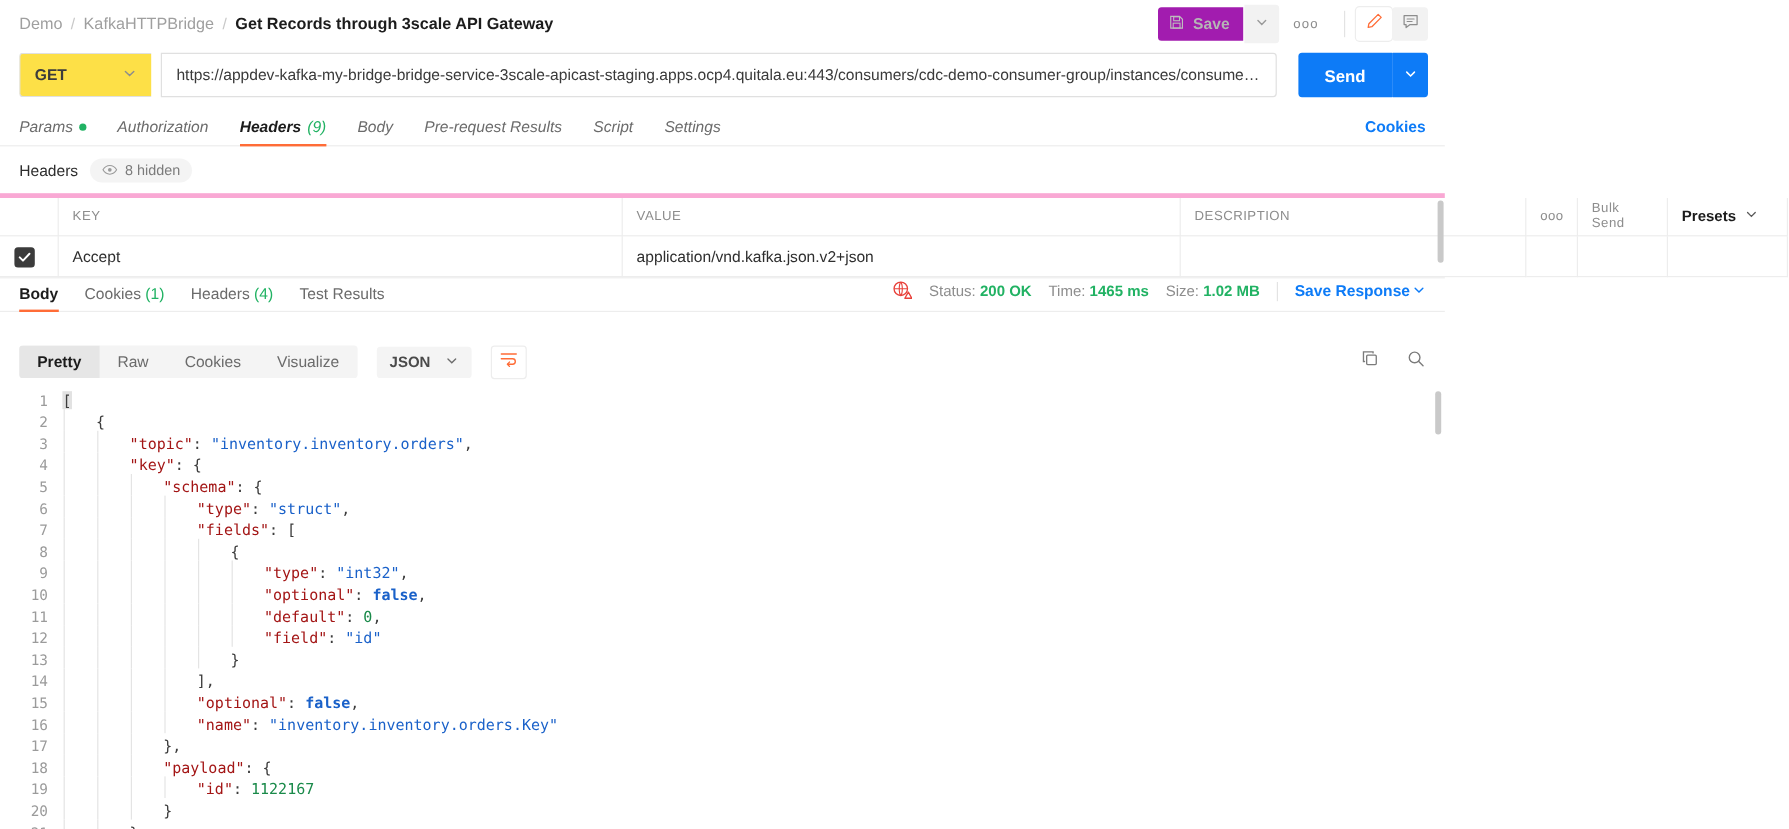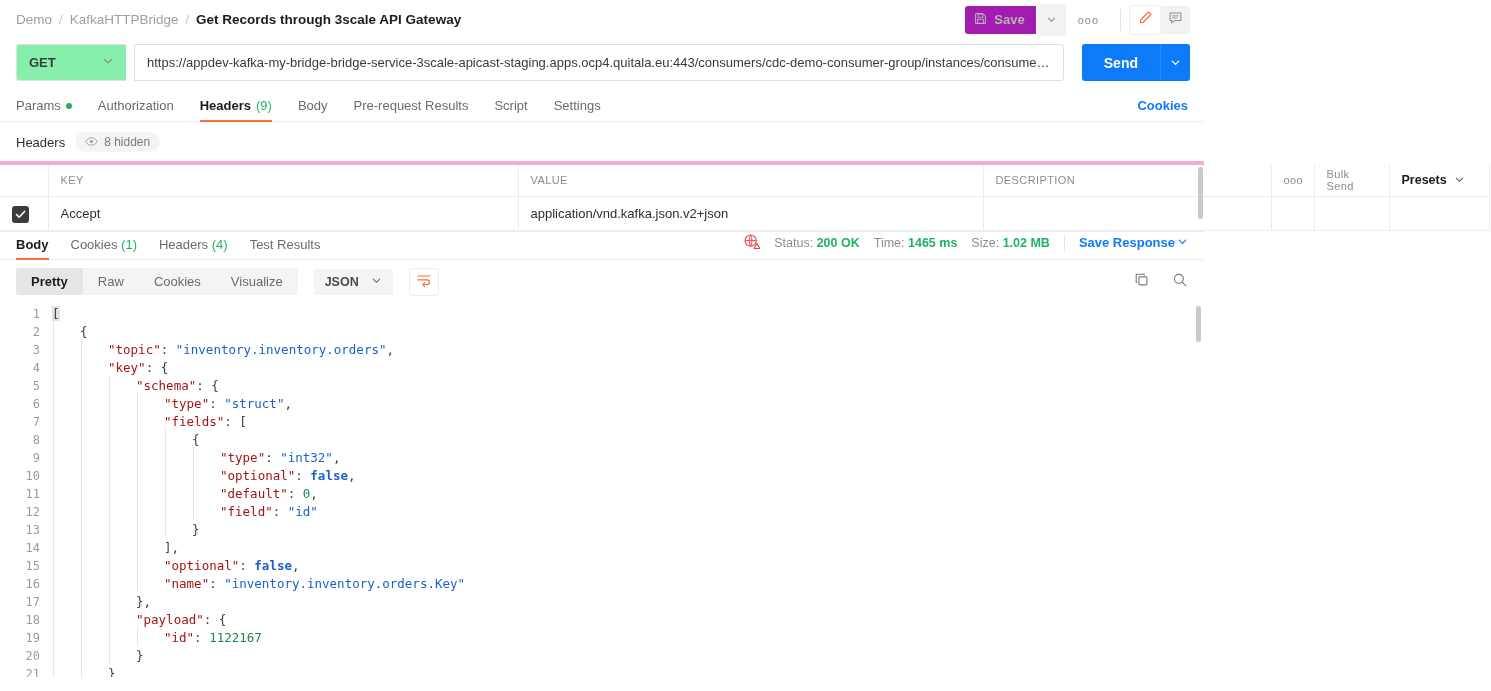--- a/index.html
+++ b/index.html
@@ -39,21 +39,21 @@
     border-radius:3px;
   }
   .icon-btn.active { background:#fff; box-shadow:0 0 0 1px #ededed; }
   .icon-btn.flat { background:#f2f2f2; }
 
   
   .urlrow { display:flex; align-items:center; padding: 5px 14px 11px 16px; gap:8px; }
   .method {
     width:110px; height:37px; border:1px solid #e0e0e0; border-right:none;
     border-radius:3px 0 0 3px; display:flex; align-items:center; justify-content:space-between;
-    padding:0 12px; font-size:13px; font-weight:700; color:#3c3c3c; background:#86efac;
+    padding:0 12px; font-size:13px; font-weight:700; color:#3c3c3c; background:#fde047;
   }
   .urlinput {
     flex:1; height:37px; border:1px solid #e0e0e0; border-radius:0 3px 3px 0;
     display:flex; align-items:center; padding:0 12px; font-size:13px; color:#3a3a3a;
     background:#fff; overflow:hidden; white-space:nowrap;
   }
   .urlinput span { overflow:hidden; text-overflow:ellipsis; white-space:nowrap; display:block; width:100%; }
   .sendwrap { display:flex; margin-left:10px; }
   .send {
     background:#0d7bf7; color:#fff; font-size:14px; font-weight:700;
@@ -65,21 +65,21 @@
   }
 
   
   .reqtabs {
     display:flex; align-items:flex-end; gap:26px; padding:0 16px;
     height:30px; position:relative;
   }
   .reqtabs::after {
     content:""; position:absolute; left:0; right:0; bottom:0; height:1px; background:#ededed;
   }
-  .rtab { font-size:13px; color:#6b6b6b; padding-bottom:9px; position:relative; display:flex; align-items:center; gap:5px; }
+  .rtab { font-size:13px; color:#6b6b6b; padding-bottom:9px; position:relative; display:flex; align-items:center; gap:5px;font-style:italic; }
   .rtab.active { color:#1c1c1c; font-weight:700; }
   .rtab.active::after {
     content:""; position:absolute; left:0; right:0; bottom:0px; height:2px; background:#ff6c37; z-index:2;
   }
   .greendot { width:6px; height:6px; border-radius:50%; background:#21b263; display:inline-block; }
   .cnt-green { color:#21b263; font-weight:400; }
   .cookies-link { margin-left:auto; color:#0d7bf7; font-size:13px; font-weight:700; padding-bottom:9px; }
 
   
   .hdr-sub { display:flex; align-items:center; gap:10px; padding:10px 16px 9px 16px; }
@@ -124,21 +124,21 @@
   .resp-tabs::after { content:""; position:absolute; left:0; right:0; bottom:0; height:1px; background:#ededed; }
   .rstab { font-size:13px; color:#6b6b6b; padding-bottom:8px; position:relative; }
   .rstab.active { color:#1c1c1c; font-weight:700; }
   .rstab.active::after { content:""; position:absolute; left:0; right:0; bottom:0; height:2px; background:#ff6c37; z-index:2; }
   .resp-meta { margin-left:auto; display:flex; align-items:center; gap:14px; padding-bottom:7px; font-size:12.5px; color:#8d8d8d; }
   .meta-val { color:#21b263; font-weight:700; }
   .meta-div { width:1px; height:16px; background:#e3e3e3; }
   .save-resp { color:#0d7bf7; font-weight:700; font-size:13px; display:flex; align-items:center; gap:2px; }
 
   
-  .body-toolbar { display:flex; align-items:center; padding:8px 16px 7px 16px; gap:8px; }
+  .body-toolbar { display:flex; align-items:center; padding:8px 16px 7px 16px; gap:8px;margin-top:20px; }
   .seg { display:flex; background:#f4f4f4; border-radius:3px; padding:0; overflow:hidden; }
   .seg div { font-size:13px; color:#6b6b6b; padding:6px 15px; }
   .seg div.on { background:#e6e6e6; color:#1c1c1c; font-weight:700; }
   .jsonsel {
     display:flex; align-items:center; gap:12px; background:#f4f4f4; border-radius:3px;
     padding:6px 11px; font-size:12.5px; color:#4a4a4a; font-weight:700; margin-left:8px;
   }
   .wrapbtn {
     width:30px; height:28px; border:1px solid #ededed; border-radius:3px;
     display:flex; align-items:center; justify-content:center; margin-left:8px;

